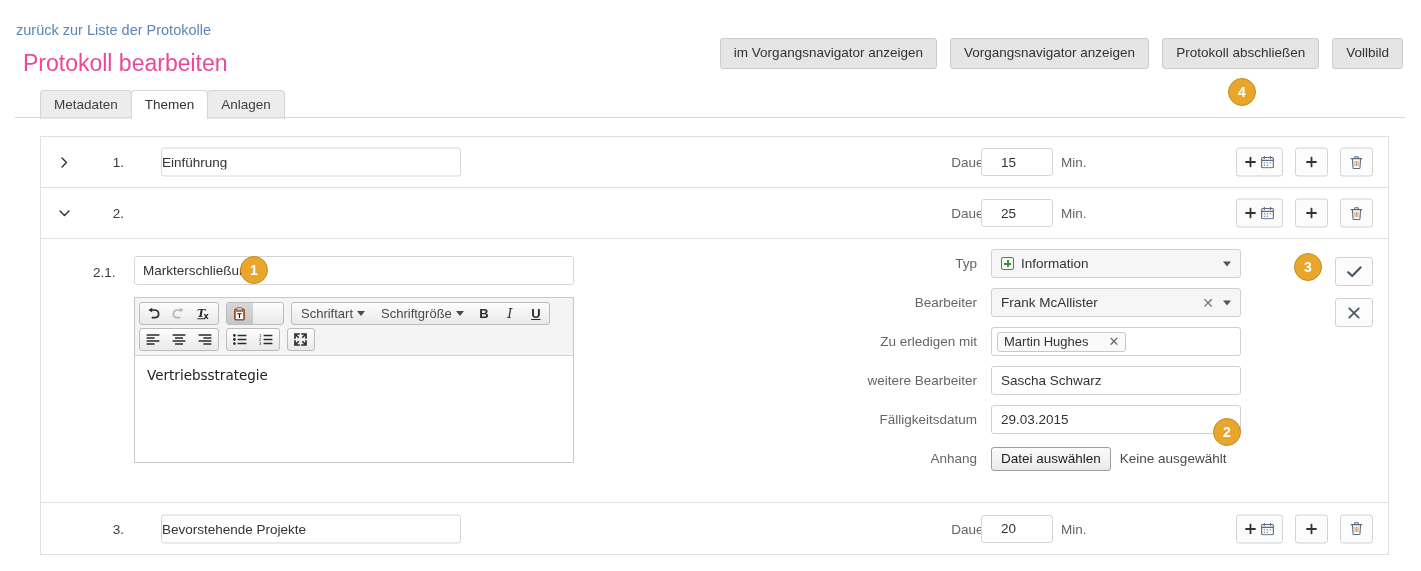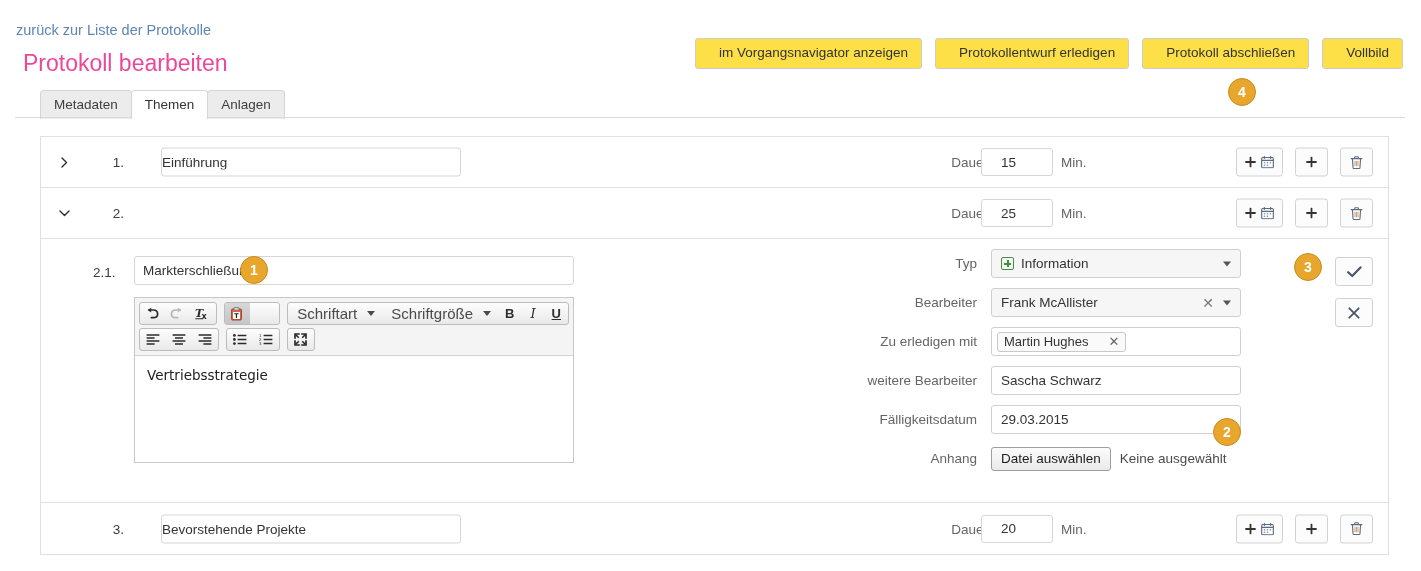--- a/index.html
+++ b/index.html
@@ -22,27 +22,27 @@
     white-space: nowrap;
   }
   .page-title {
     position: absolute; left: 15px; top: 40px;
     font-size: 23px; font-weight: normal; color: #ec4899;
     line-height: 30px; white-space: nowrap; margin: 8px;
   }
 
   .hdr-buttons { position: absolute; right: 18px; top: 38px; display: flex; gap: 13px; }
   .btn {
-    background: #fde047;
+    background: #e5e5e5;
     border: 1px solid #cccccc;
     border-radius: 3px;
     font-family: "Liberation Sans", sans-serif;
     font-size: 13.5px;
     color: #333333;
-    padding: 6px 13px 7px 23px;
+    padding: 6px 13px 7px 13px;
     line-height: 16px;
     cursor: pointer;
     white-space: nowrap;
   }
 
   
   .tabs {
     position: absolute; left: 40px; top: 90px;
     display: flex; align-items: flex-end;
   }
@@ -166,23 +166,23 @@
   .tb-btn {
     width: 26px; height: 21px;
     display: flex; align-items: center; justify-content: center;
     cursor: pointer; color: #3a3a3a;
     border-right: 1px solid transparent;
   }
   .tb-btn.on { background: linear-gradient(#d7d7d7, #c6c6c6); }
   .tb-btn.dim { color: #b6b6b6; }
   .tb-btn.spacer { width: 30px; cursor: default; }
   .tb-sel {
-    display: flex; align-items: center; gap: 10px;
+    display: flex; align-items: center; gap: 4px;
     padding: 0 7px 0 9px; height: 21px; cursor: pointer;
-    font-size: 15px; color: #4a4a4a; white-space: nowrap;
+    font-size: 13px; color: #4a4a4a; white-space: nowrap;
   }
   .caret { width: 0; height: 0; border-left: 4px solid transparent; border-right: 4px solid transparent; border-top: 5px solid #4a4a4a; }
   .tb-txt {
     width: 26px; height: 21px; display: flex; align-items: center; justify-content: center;
     font-size: 13px; cursor: pointer; color: #2e2e2e;
   }
   .editor-body {
     height: 106px; padding: 10px 12px;
     font-family: "DejaVu Sans", sans-serif;
     font-size: 13.5px; color: #222222; line-height: 18px;
@@ -276,21 +276,21 @@
 <body>
 
 <div class="page">
 
   <div class="header">
     <a href="#" class="backlink">zurück zur Liste der Protokolle</a>
     <h1 class="page-title">Protokoll bearbeiten</h1>
 
     <div class="hdr-buttons">
       <button class="btn">im Vorgangsnavigator anzeigen</button>
-      <button class="btn">Protokollentwurf erledigen</button>
+      <button class="btn">Vorgangsnavigator anzeigen</button>
       <button class="btn">Protokoll abschließen</button>
       <button class="btn">Vollbild</button>
     </div>
   </div>
 
   <div class="tabs">
     <div class="tab">Metadaten</div>
     <div class="tab active">Themen</div>
     <div class="tab">Anlagen</div>
   </div>

